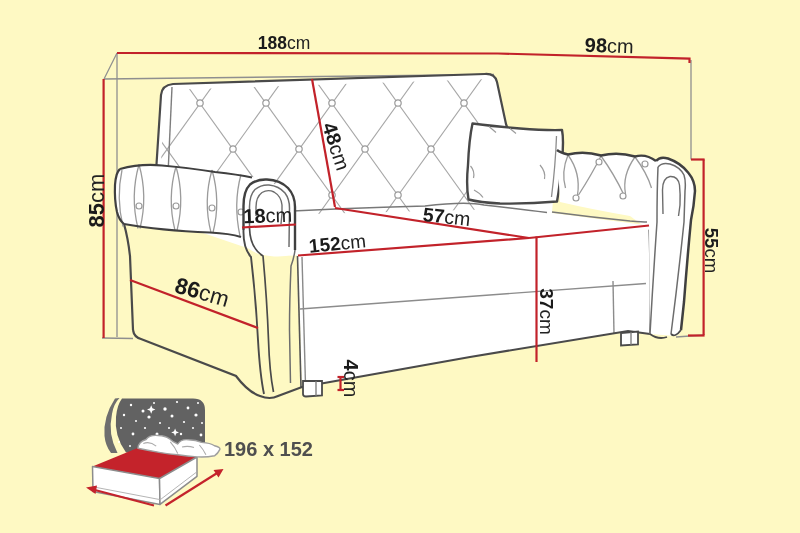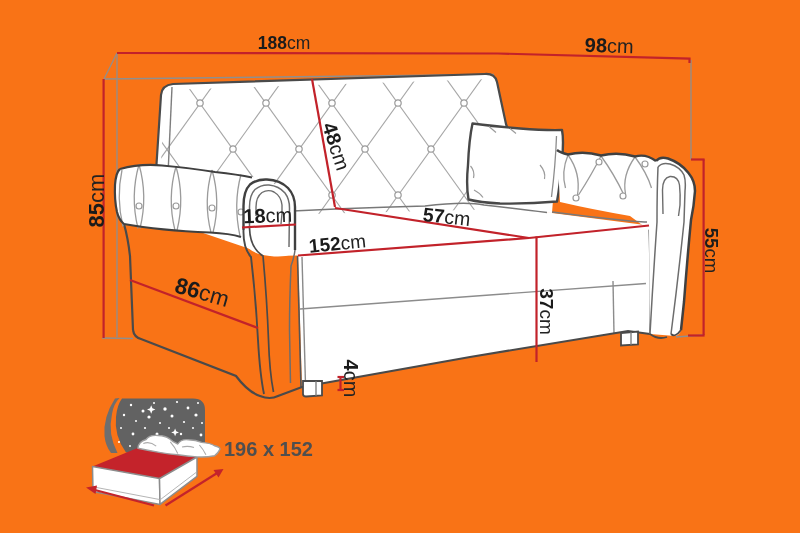--- a/index.html
+++ b/index.html
@@ -1,16 +1,16 @@
 <!DOCTYPE html>
 <html><head>
 <meta charset="utf-8">
 <style>
   html,body{margin:0;padding:0;background:#ffffff;}
-  .wrap{width:800px;height:533px;position:relative;overflow:hidden;background:#f97316;}
+  .wrap{width:800px;height:533px;position:relative;overflow:hidden;background:#fef9c3;}
   svg{display:block;}
   text{font-family:"Liberation Sans", sans-serif;}
   .num{font-weight:bold;fill:#1b1b1b;}
   .cm{font-weight:normal;fill:#222;}
 </style>
 </head>
 <body>
 <div class="wrap">
 <svg width="800" height="533" viewBox="0 0 800 533">
 <defs>

